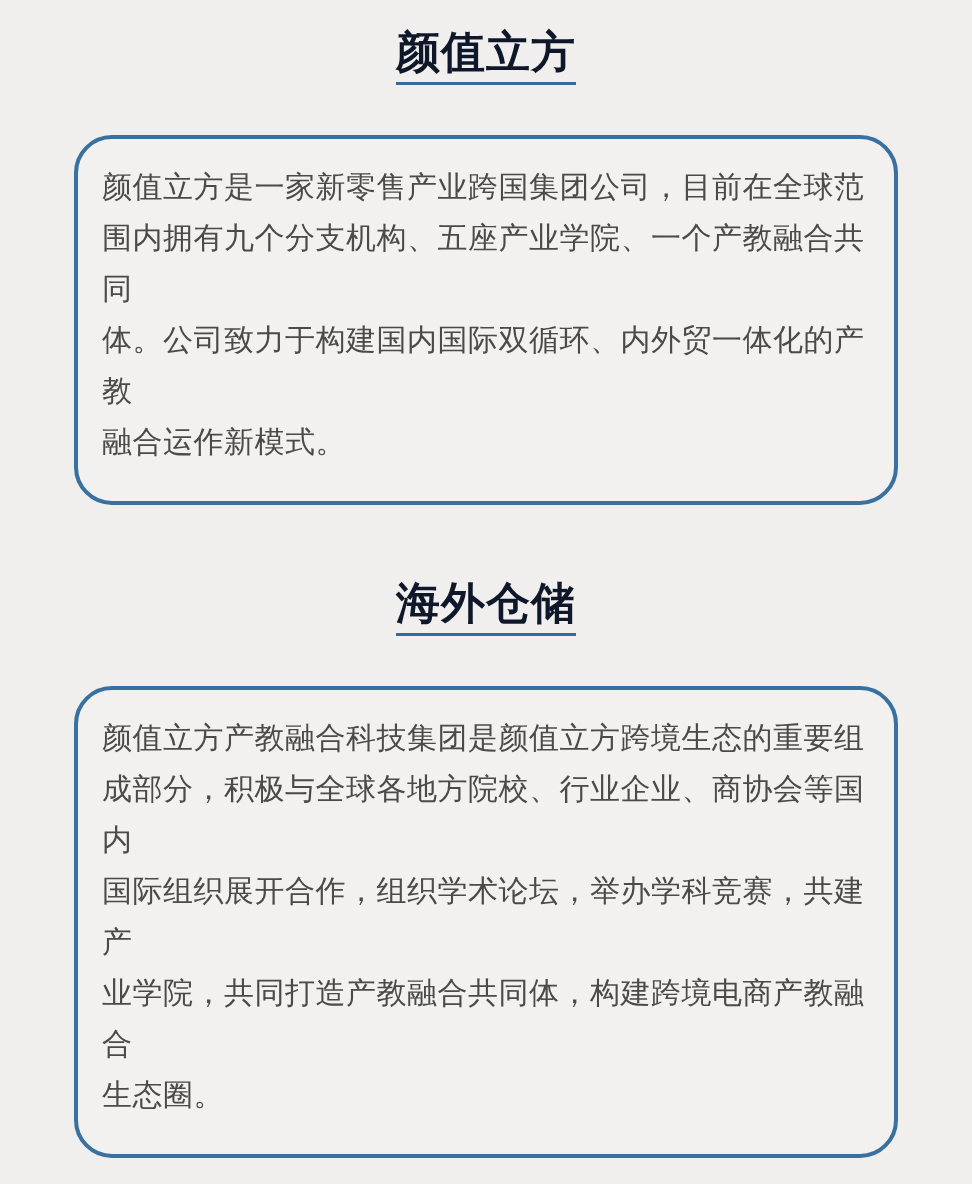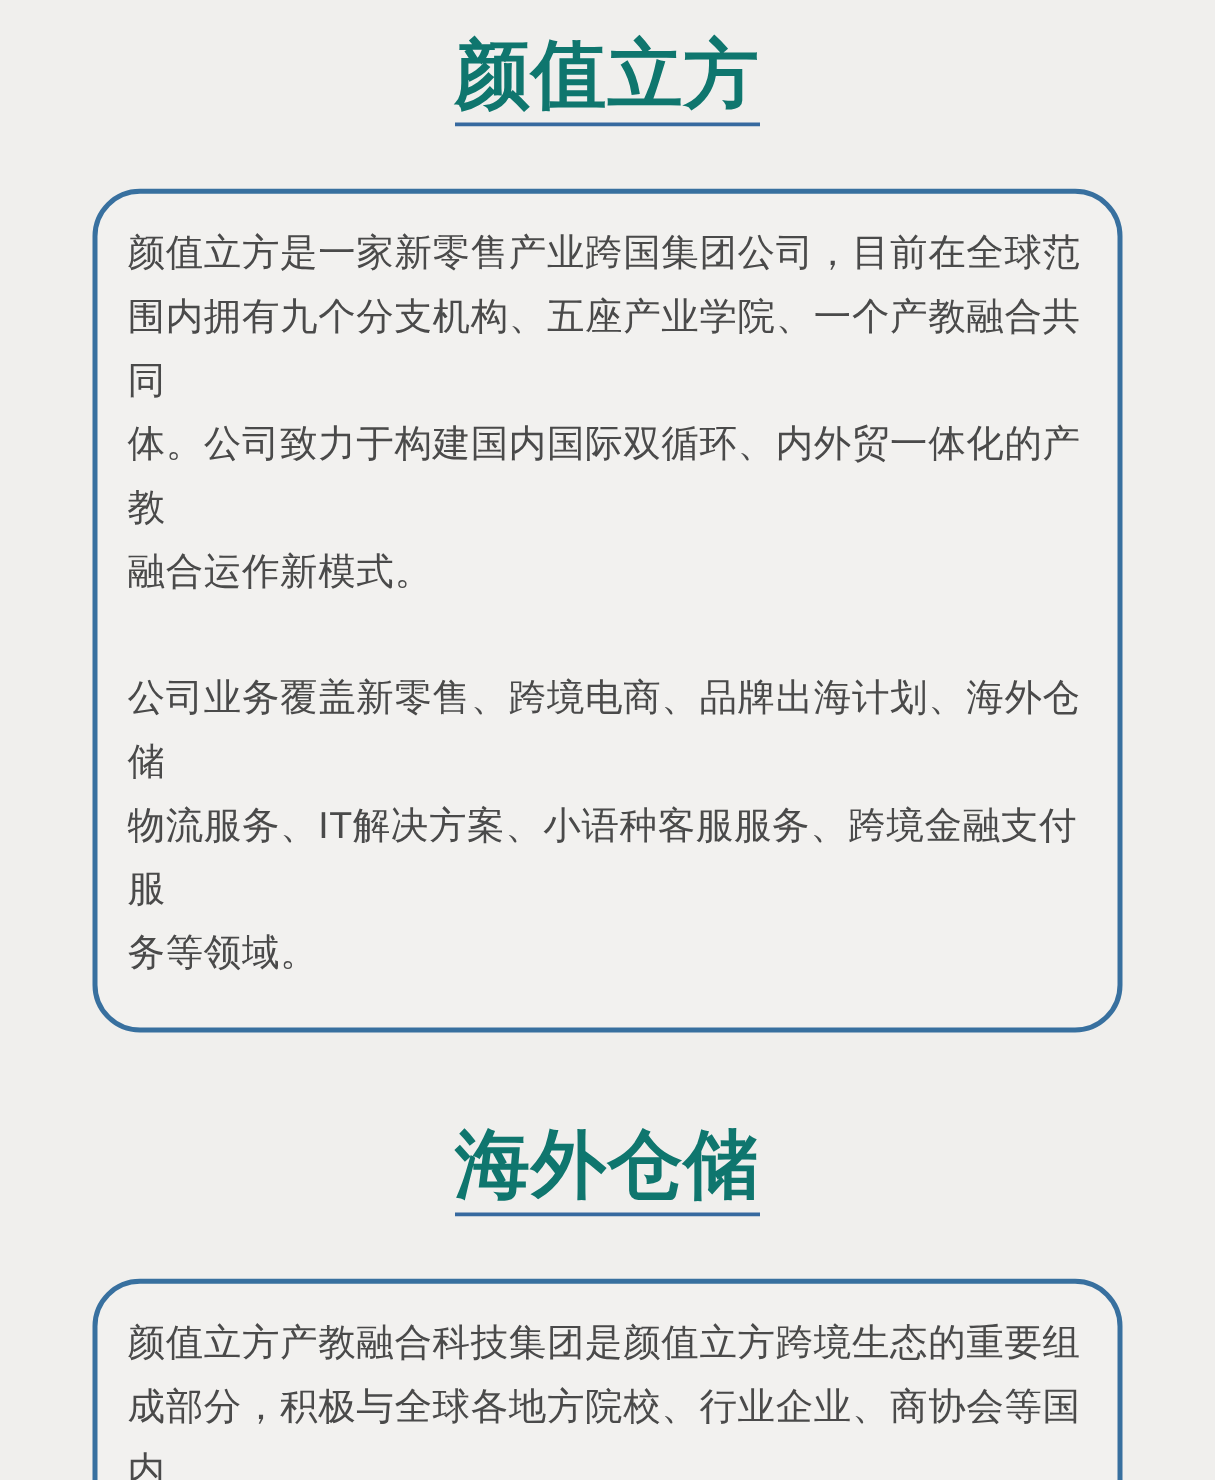--- a/index.html
+++ b/index.html
@@ -16,23 +16,23 @@
     background: #f0efed;
     overflow: hidden;
   }
   .section-title {
     margin: 0;
     text-align: center;
     line-height: 1;
   }
   .section-title .title-text {
     display: inline-block;
-    font-size: 60px;
+    font-size: 44px;
     font-weight: bold;
-    color: #0f766e;
+    color: #0f172a;
     letter-spacing: 1px;
     padding-bottom: 8px;
     border-bottom: 3px solid #36699f;
   }
   .section-company .section-title {
     padding-top: 30px;
   }
   .section-education .section-title {
     margin-top: 76px;
   }
@@ -64,23 +64,20 @@
 
   <div class="section section-company">
     <h1 class="section-title">
       <span class="title-text">颜值立方</span>
     </h1>
     <div class="card">
       <p>颜值立方是一家新零售产业跨国集团公司，目前在全球范
 围内拥有九个分支机构、五座产业学院、一个产教融合共同
 体。公司致力于构建国内国际双循环、内外贸一体化的产教
 融合运作新模式。</p>
-      <p>公司业务覆盖新零售、跨境电商、品牌出海计划、海外仓储
-物流服务、IT解决方案、小语种客服服务、跨境金融支付服
-务等领域。</p>
     </div>
   </div>
 
   <div class="section section-education">
     <h1 class="section-title">
       <span class="title-text">海外仓储</span>
     </h1>
     <div class="card">
       <p>颜值立方产教融合科技集团是颜值立方跨境生态的重要组
 成部分，积极与全球各地方院校、行业企业、商协会等国内

